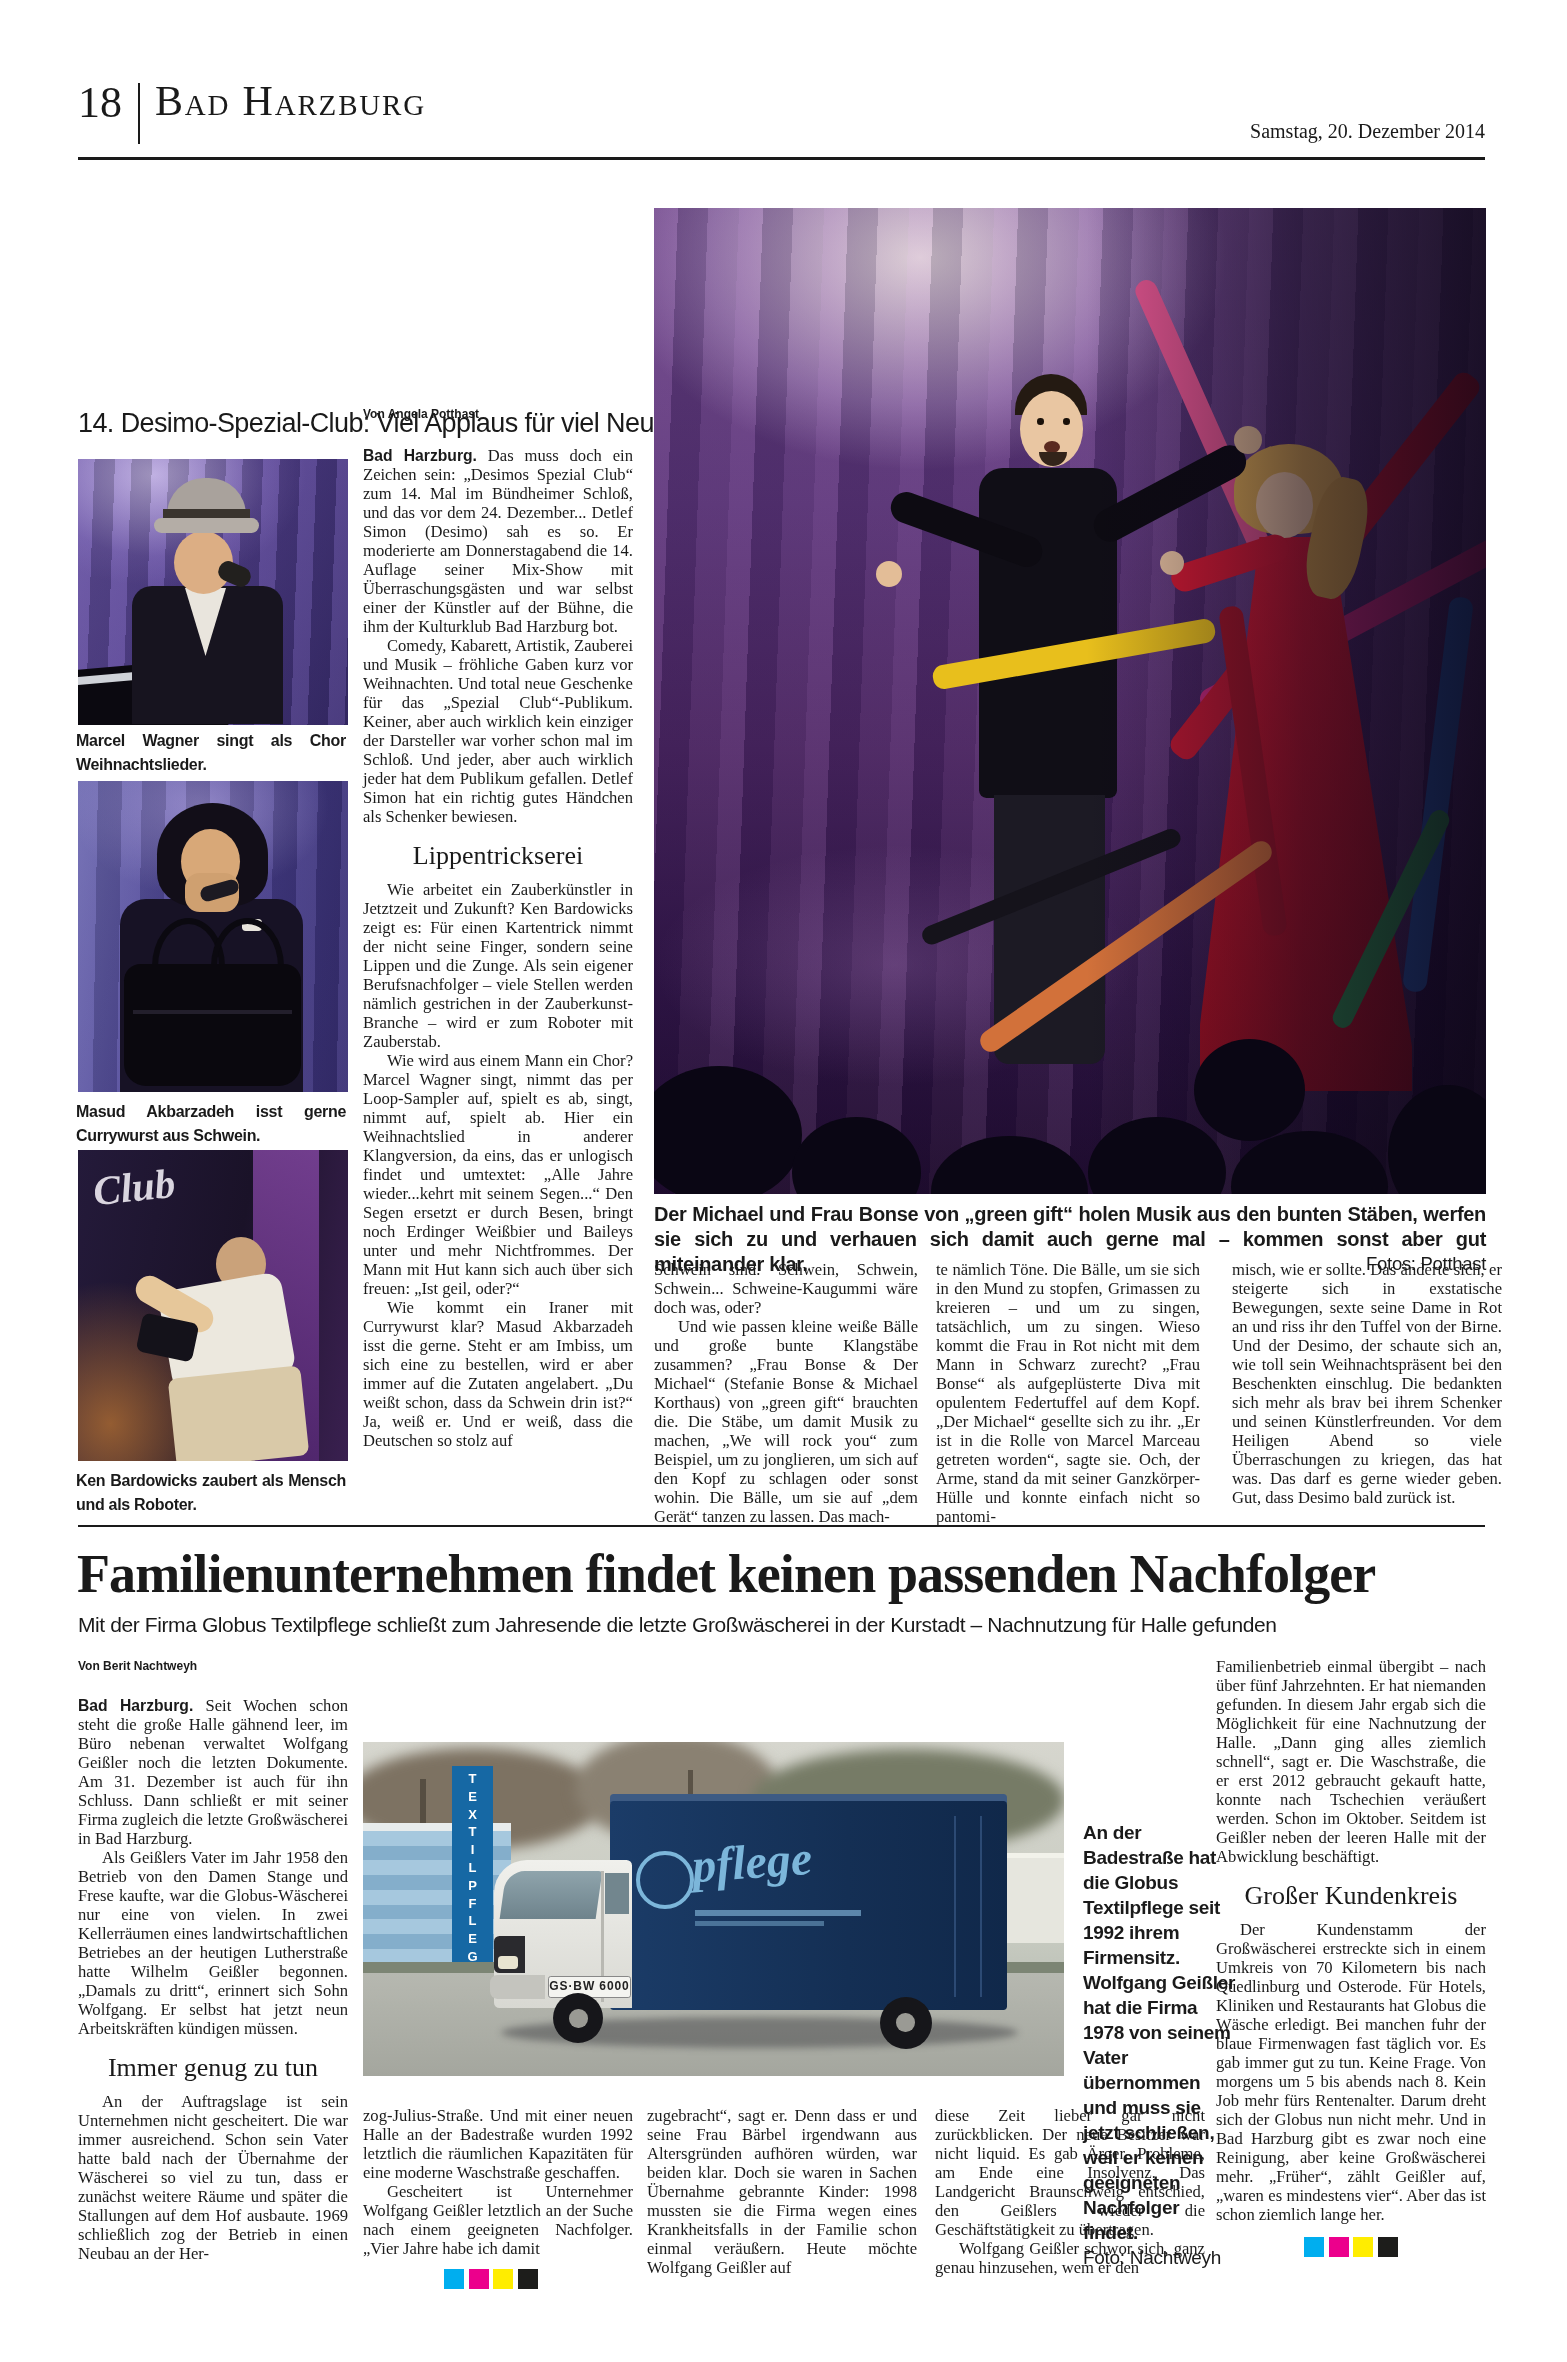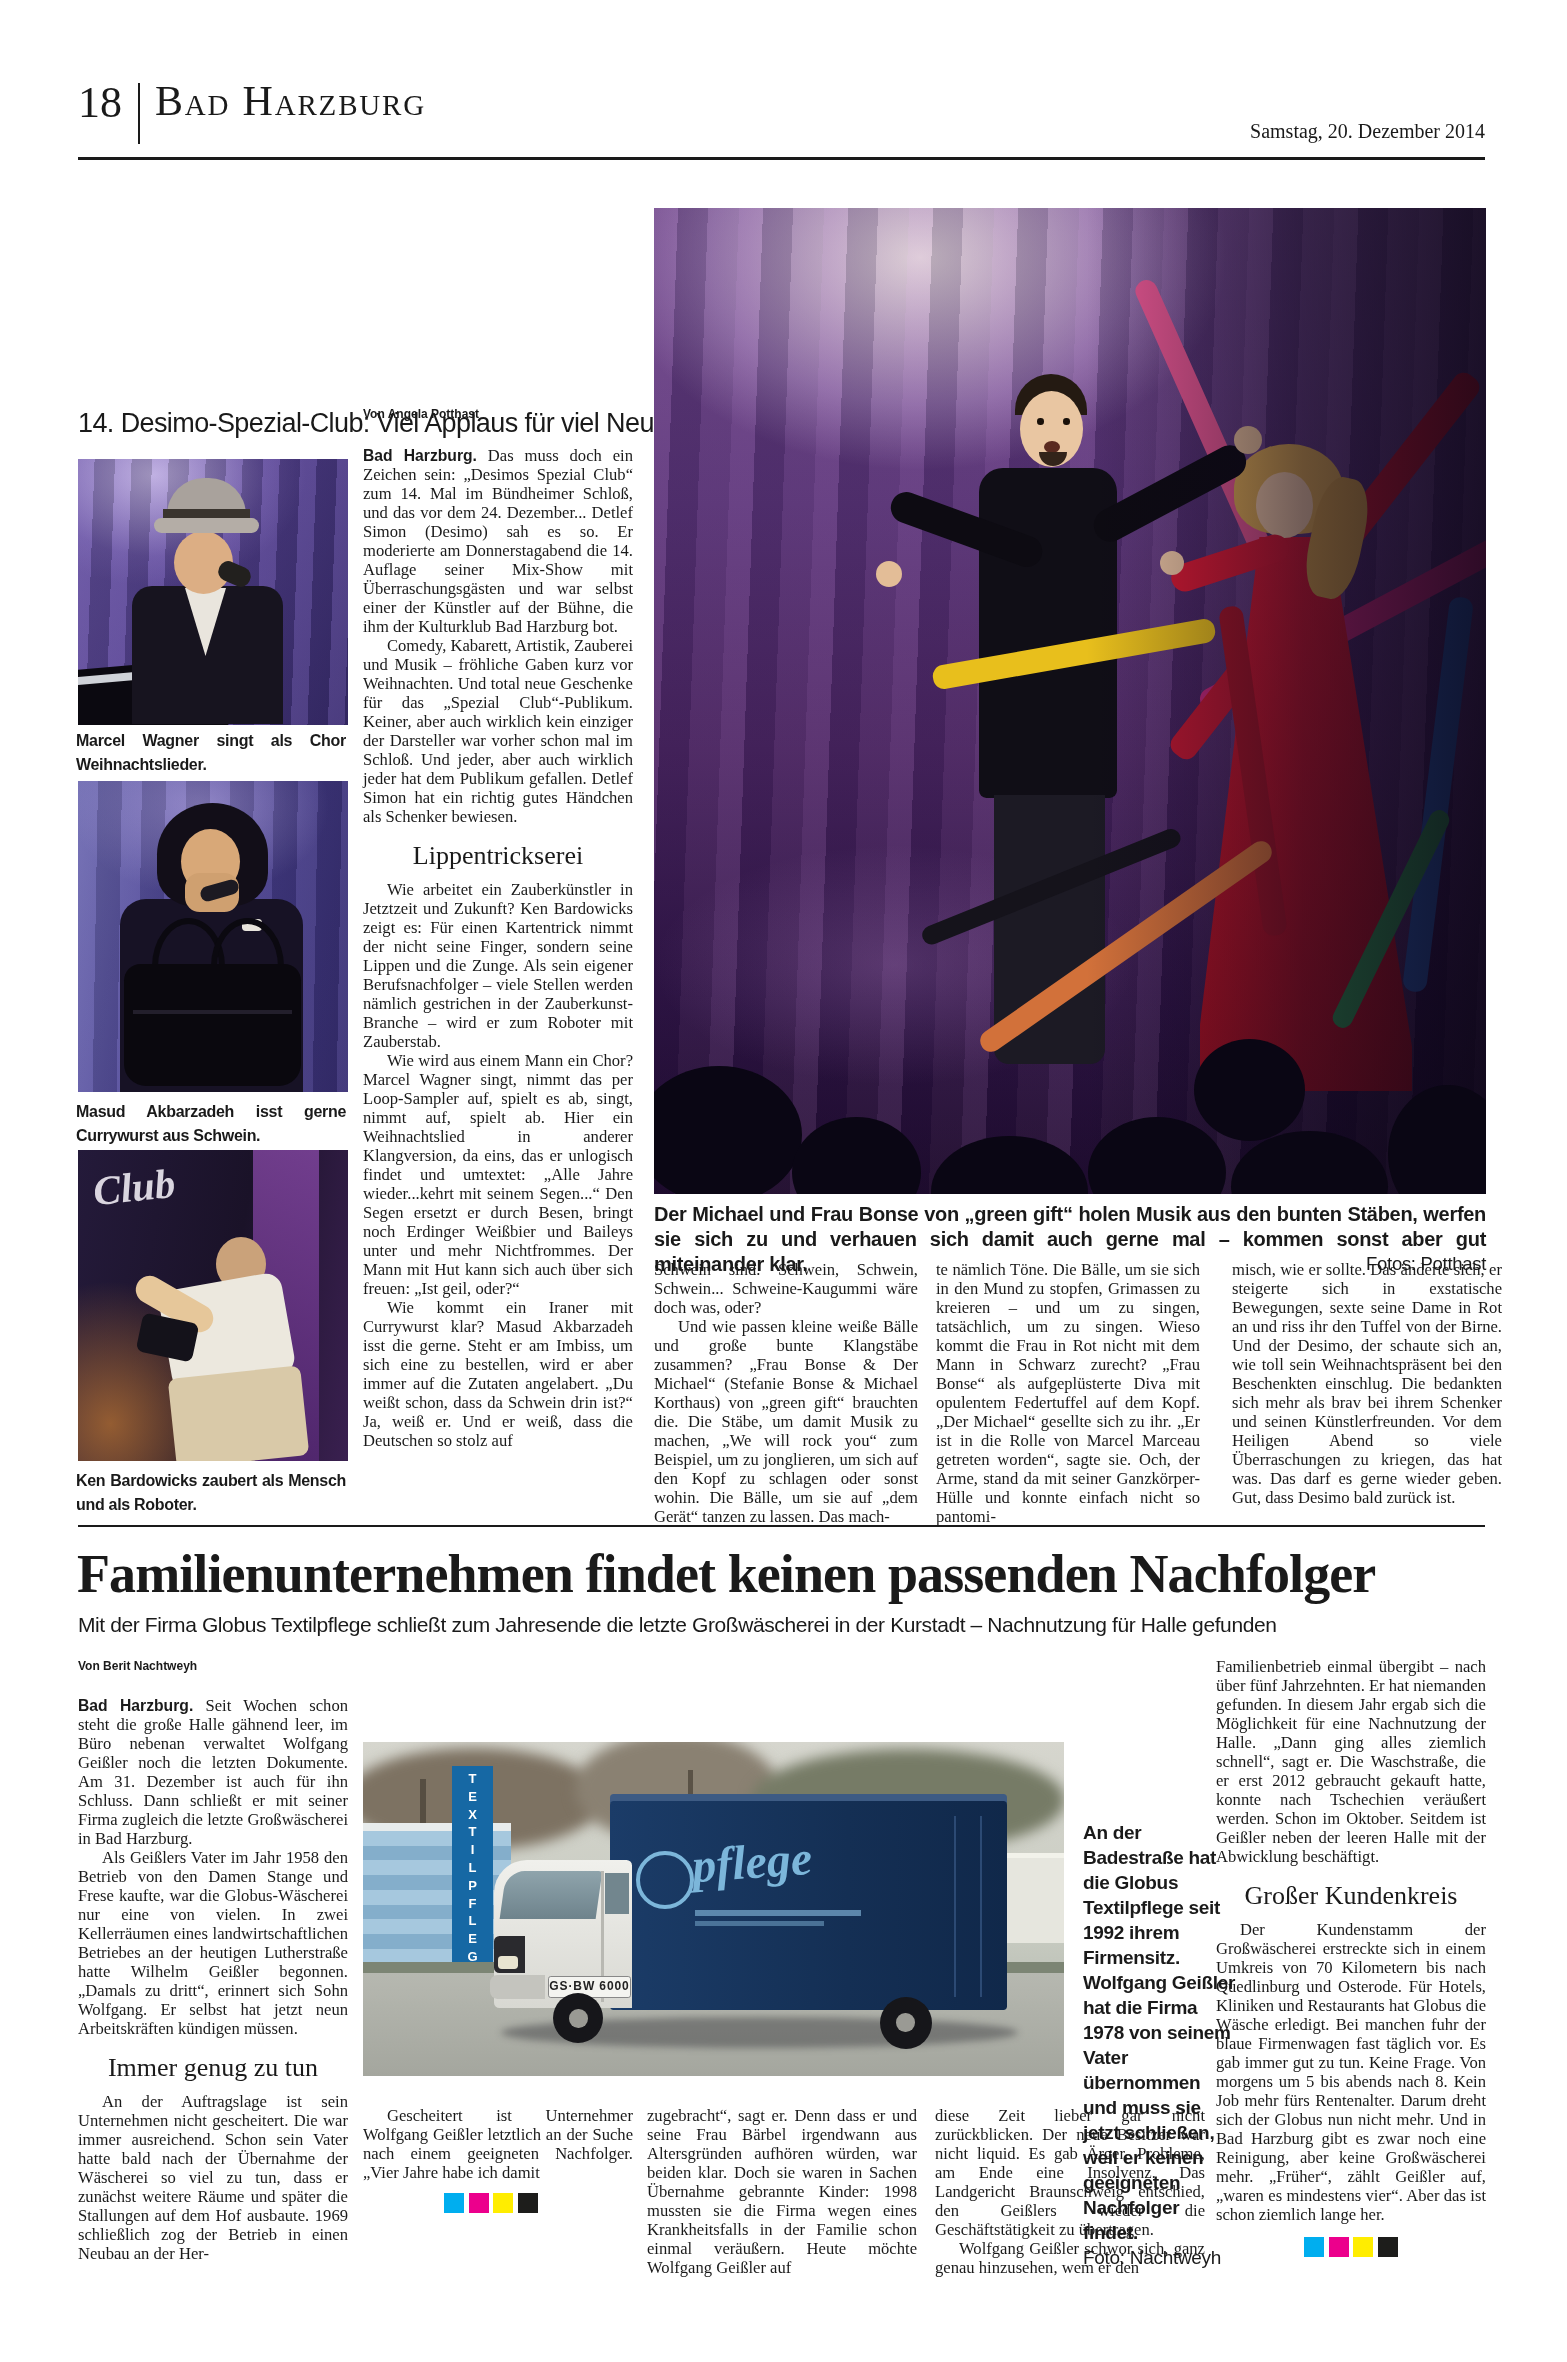--- a/index.html
+++ b/index.html
@@ -360,20 +360,21 @@
     <div class="tk-wheel tk-wr"></div>
     <div class="tk-hub tk-hf"></div>
     <div class="tk-hub tk-hr"></div>
   </div>
   <div class="truck-cap">
     <span>An der Badestraße hat die Globus Textilpflege seit 1992 ihrem Firmensitz. Wolfgang Geißler hat die Firma 1978 von seinem Vater übernommen und muss sie jetzt schließen, weil er keinen geeigneten Nachfolger findet.</span>
     <span class="truck-credit">Foto: Nachtweyh</span>
   </div>
 
   <div class="textcol a2-col2">
+    <p>zog-Julius-Straße. Und mit einer neuen Halle an der Badestraße wurden 1992 letztlich die räumlichen Kapazitäten für eine moderne Waschstraße geschaffen.</p>
     <p class="ind">Gescheitert ist Unternehmer Wolfgang Geißler letztlich an der Suche nach einem geeigneten Nachfolger. „Vier Jahre habe ich damit</p>
     <div class="print-marks marks-left">
       <div class="pm" style="background: rgb(0, 174, 239);"></div>
       <div class="pm" style="background: rgb(236, 0, 140);"></div>
       <div class="pm" style="background: rgb(255, 237, 0);"></div>
       <div class="pm" style="background: rgb(29, 29, 27);"></div>
     </div>
   </div>
   <div class="textcol a2-col3">
     <p>zugebracht“, sagt er. Denn dass er und seine Frau Bärbel irgendwann aus Altersgründen aufhören würden, war beiden klar. Doch sie waren in Sachen Übernahme gebrannte Kinder: 1998 mussten sie die Firma wegen eines Krankheitsfalls in der Familie schon einmal veräußern. Heute möchte Wolfgang Geißler auf</p>

